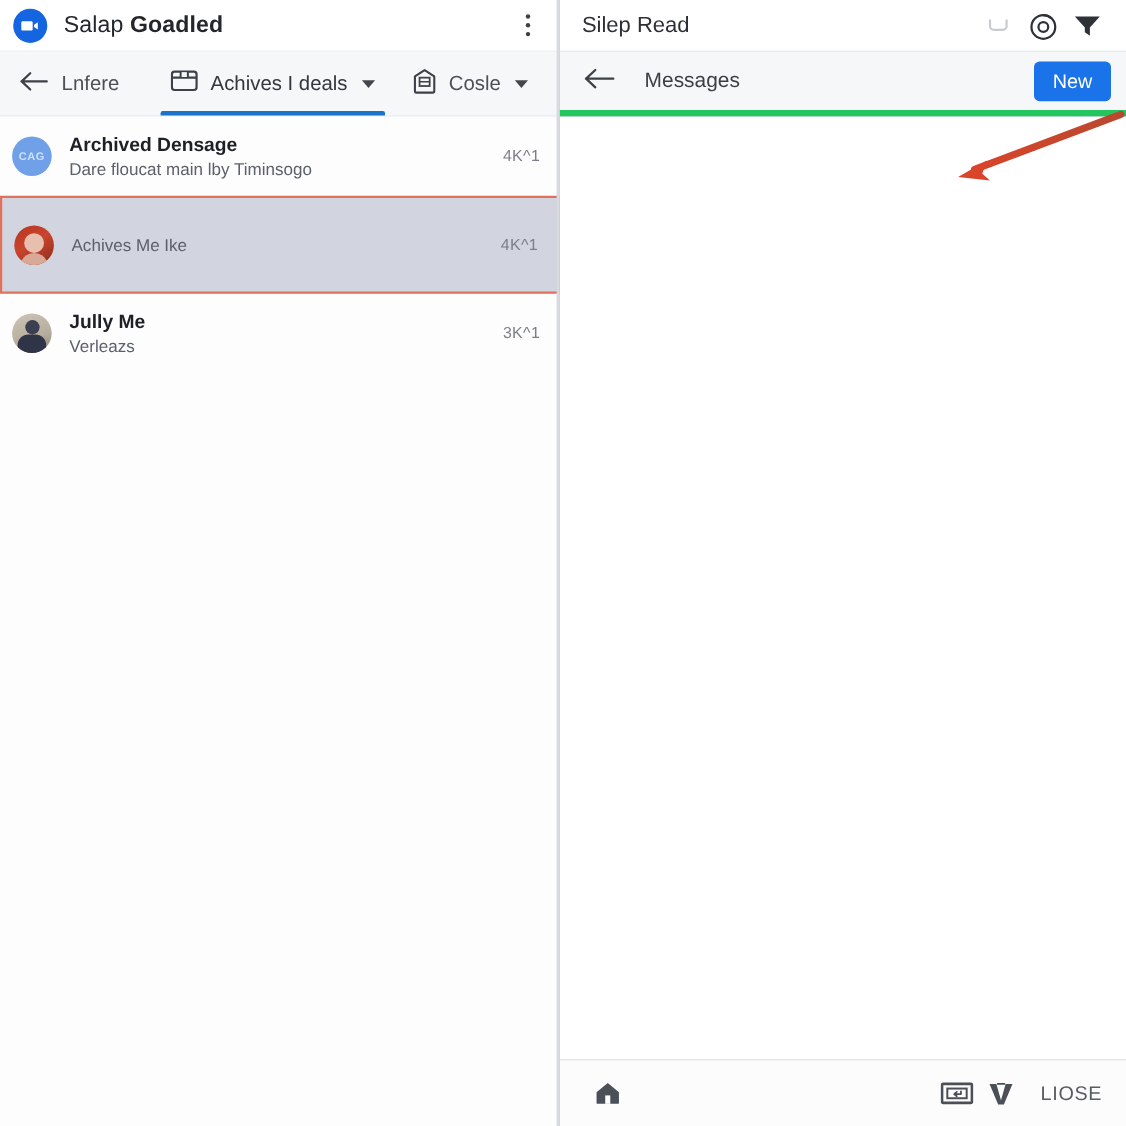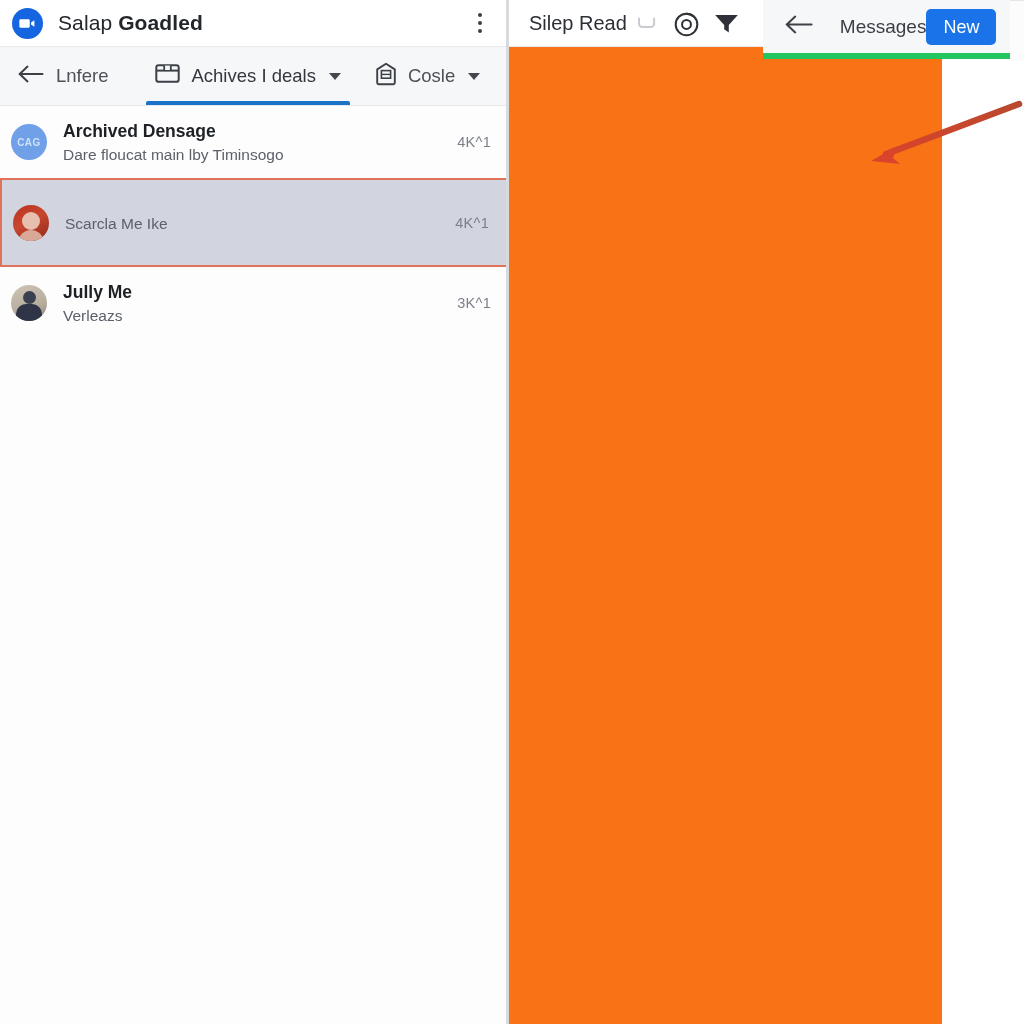--- a/index.html
+++ b/index.html
@@ -130,23 +130,23 @@
     white-space: nowrap; overflow: hidden; text-overflow: ellipsis;
     line-height: 20px;
   }
   .msg-time {
     font-size: 14.5px; color: #7b7f87; margin-left: 28px; flex: 0 0 auto;
     letter-spacing: .3px;
   }
 
   
   .right-panel {
-    width: 433px; height: 1024px;
-    background: #f97316;
-    display: flex; flex-direction: row;
+    width: 515px; height: 1024px;
+    background: #d946ef;
+    display: flex; flex-direction: column;
     position: relative;
   }
   .right-appbar {
     height: 47px; min-height: 47px;
     background: #ffffff;
     display: flex; align-items: center;
     padding: 0 16px 0 20px;
     border-bottom: 1px solid #e8eaed;
   }
   .right-title { font-size: 20px; color: #2c2f34; white-space: nowrap; }
@@ -258,21 +258,21 @@
         <div class="msg-text">
           <div class="msg-title">Archived Densage</div>
           <div class="msg-sub">Dare floucat main lby Timinsogo</div>
         </div>
         <div class="msg-time">4K^1</div>
       </div>
 
       <div class="msg-row selected">
         <div class="avatar ph-a"></div>
         <div class="msg-text">
-          <div class="msg-sub">Scarcla Me Ike</div>
+          <div class="msg-sub">Achives Me Ike</div>
         </div>
         <div class="msg-time">4K^1</div>
       </div>
 
       <div class="msg-row">
         <div class="avatar ph-b"></div>
         <div class="msg-text">
           <div class="msg-title">Jully Me</div>
           <div class="msg-sub">Verleazs</div>
         </div>

